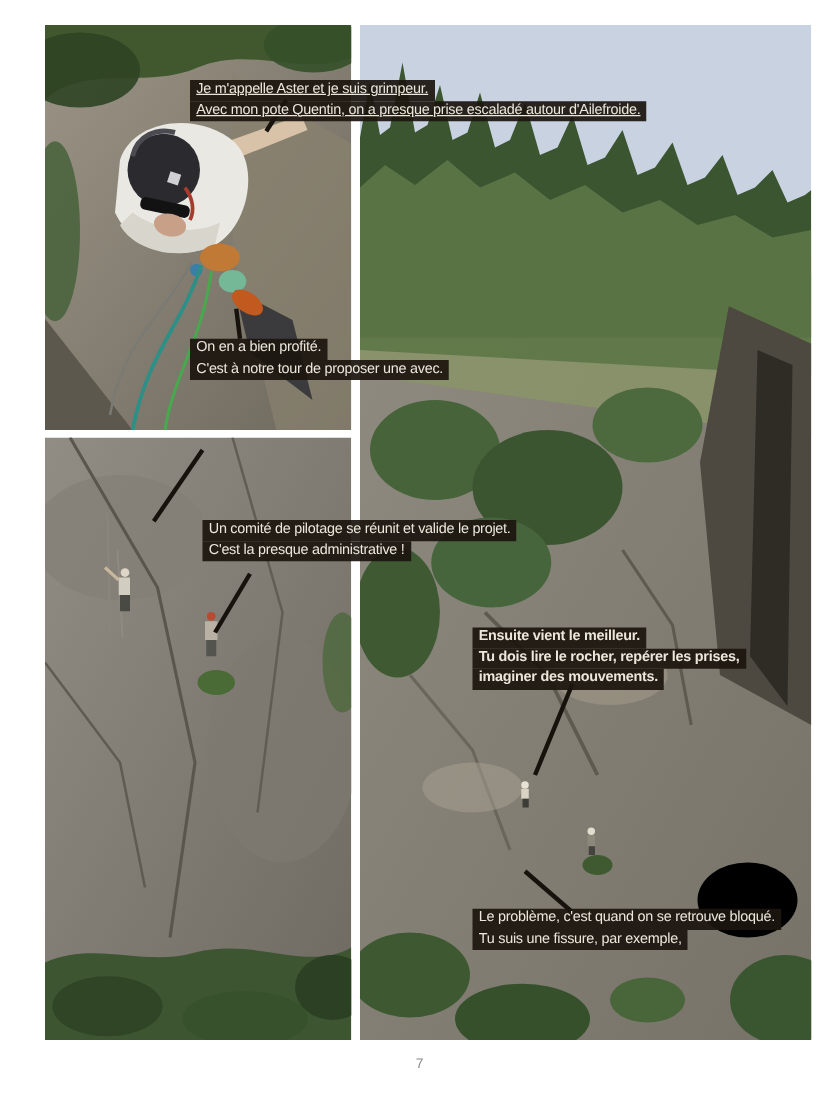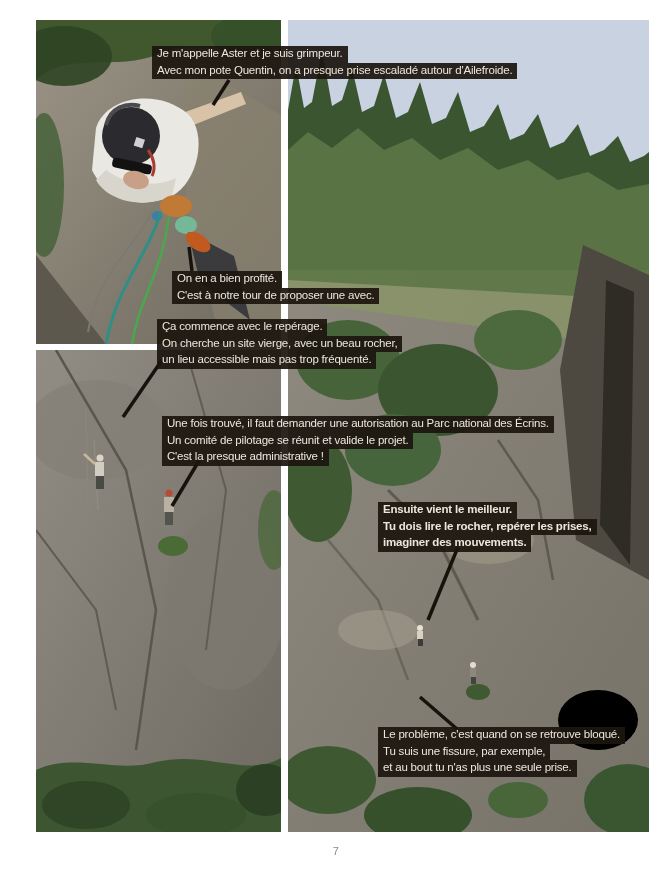--- a/index.html
+++ b/index.html
@@ -141,49 +141,42 @@
 
   <svg class="pointers" width="672" height="896" viewBox="0 0 672 896">
     <line x1="229" y1="80" x2="213" y2="105" stroke="#17120c" stroke-width="3.5"></line>
     <line x1="189" y1="247" x2="192" y2="271" stroke="#17120c" stroke-width="3.5"></line>
     <line x1="162" y1="360" x2="123" y2="417" stroke="#17120c" stroke-width="3.5"></line>
     <line x1="200" y1="459" x2="172" y2="506" stroke="#17120c" stroke-width="3.5"></line>
     <line x1="458" y1="547" x2="428" y2="620" stroke="#17120c" stroke-width="3.5"></line>
     <line x1="457" y1="729" x2="420" y2="697" stroke="#17120c" stroke-width="3.5"></line>
   </svg>
 
-  <div class="caption" style="left:152px;top:46px;">
+  <div class="caption" style="left:152px;top:64px;text-decoration:underline;">
     <span>Je m'appelle Aster et je suis grimpeur.</span>
     <span>Avec mon pote Quentin, on a presque prise escaladé autour d'Ailefroide.</span>
   </div>
 
-  <div class="caption" style="left:172px;top:271px;text-align:center;">
+  <div class="caption" style="left:152px;top:271px;text-align:center;">
     <span>On en a bien profité.</span>
     <span>C'est à notre tour de proposer une avec.</span>
   </div>
 
-  <div class="caption" style="left:157px;top:319px;">
-    <span>Ça commence avec le repérage.</span>
-    <span>On cherche un site vierge, avec un beau rocher,</span>
-    <span>un lieu accessible mais pas trop fréquenté.</span>
-  </div>
 
   <div class="caption" style="left:162px;top:416px;">
-    <span>Une fois trouvé, il faut demander une autorisation au Parc national des Écrins.</span>
     <span>Un comité de pilotage se réunit et valide le projet.</span>
     <span>C'est la presque administrative !</span>
   </div>
 
   <div class="caption" style="left:378px;top:502px;font-weight:bold;">
     <span>Ensuite vient le meilleur.</span>
     <span>Tu dois lire le rocher, repérer les prises,</span>
     <span>imaginer des mouvements.</span>
   </div>
 
   <div class="caption" style="left:378px;top:727px;">
     <span>Le problème, c'est quand on se retrouve bloqué.</span>
     <span>Tu suis une fissure, par exemple,</span>
-    <span>et au bout tu n'as plus une seule prise.</span>
   </div>
 
   <div class="folio">7</div>
 
 </div>
 
 </body></html>

